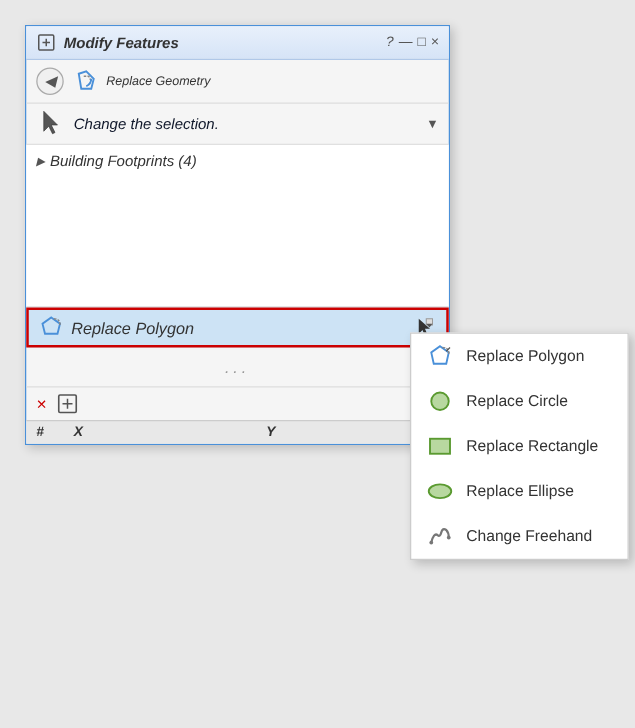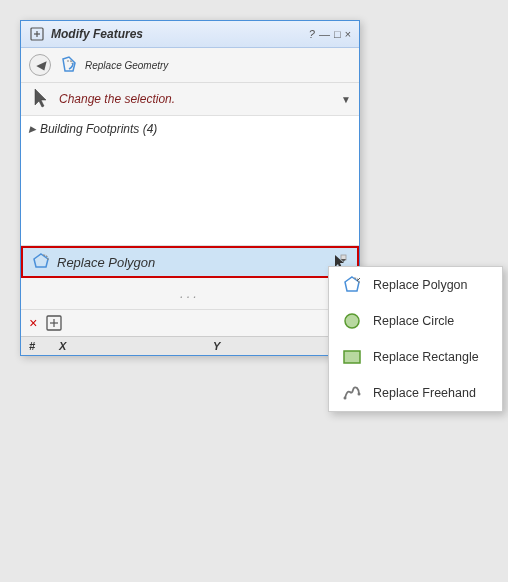--- a/index.html
+++ b/index.html
@@ -86,21 +86,21 @@
       gap: 6px;
       border-bottom: 1px solid #e0e0e0;
     }
     .selection-icon {
       width: 24px;
       height: 24px;
     }
     .selection-text {
       flex: 1;
       font-size: 12px;
-      color: #7f1d1d;
+      color: #0f172a;
     }
     .dropdown-arrow {
       font-size: 10px;
       color: #555;
     }
     .tree-area {
       padding: 6px 8px;
       min-height: 130px;
       border-bottom: 1px solid #ddd;
       background: #fff;
@@ -329,23 +329,29 @@
     <span>Replace Circle</span>
   </div>
 
   <div class="dropdown-item">
     <svg class="dropdown-item-icon" viewBox="0 0 22 22">
       <rect x="3" y="5" width="16" height="12" fill="#b8d8a0" stroke="#5a9a30" stroke-width="1.5"></rect>
     </svg>
     <span>Replace Rectangle</span>
   </div>
 
+  <div class="dropdown-item">
+    <svg class="dropdown-item-icon" viewBox="0 0 22 22">
+      <ellipse cx="11" cy="11" rx="9" ry="5.5" fill="#b8d8a0" stroke="#5a9a30" stroke-width="1.5"></ellipse>
+    </svg>
+    <span>Replace Ellipse</span>
+  </div>
 
   <div class="dropdown-item">
     <svg class="dropdown-item-icon" viewBox="0 0 22 22">
       <path d="M4 16 Q6 8 9 10 Q11 12 12 8 Q13 4 16 6 Q18 8 18 12" fill="none" stroke="#777" stroke-width="1.8" stroke-linecap="round"></path>
       <circle cx="4" cy="16" r="1.5" fill="#777"></circle>
       <circle cx="18" cy="12" r="1.5" fill="#777"></circle>
     </svg>
-    <span>Replace Freehand</span>
+    <span>Change Freehand</span>
   </div>
 
 </div>
 
 </body></html>

